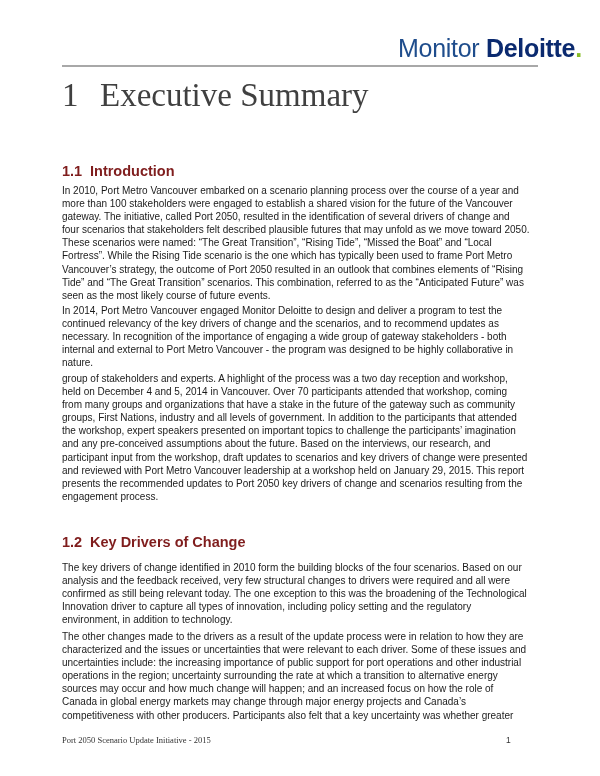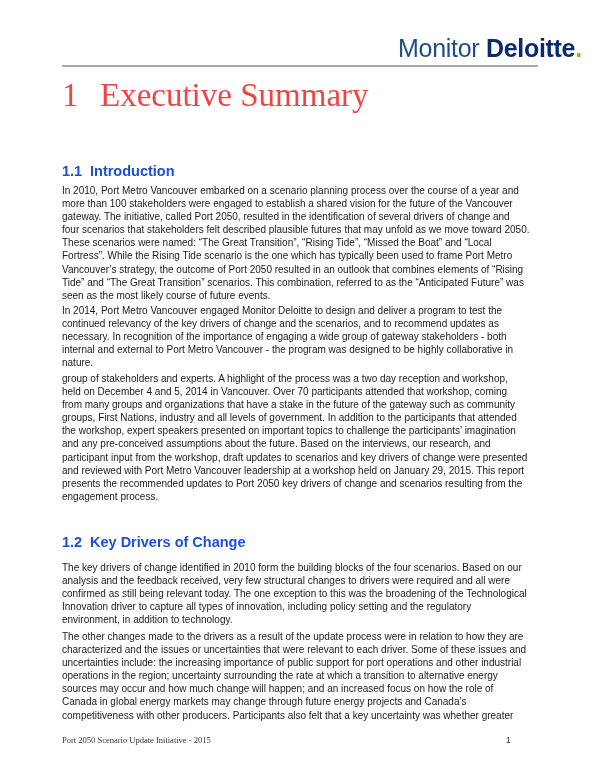--- a/index.html
+++ b/index.html
@@ -6,24 +6,24 @@
     body { width: 600px; height: 776px; position: relative; overflow: hidden; }
     .page { position: absolute; left: 0; top: 0; width: 600px; height: 776px; background: #ffffff; }
 
     .logo { position: absolute; left: 398px; top: 37px; font-family: "Liberation Sans", sans-serif; font-size: 25px; letter-spacing: -0.3px; white-space: nowrap; line-height: 22px; }
     .logo .monitor { color: #1f4d8c; font-weight: normal; }
     .logo .deloitte { color: #0b2a6f; font-weight: bold; }
     .logo .dot { color: #86bc25; font-weight: bold; }
 
     .rule { position: absolute; left: 62px; top: 65px; width: 476px; height: 2px; background: #a8a8a8; }
 
-    .h1 { position: absolute; left: 62px; top: 71px; font-family: "Liberation Serif", serif; font-size: 33px; color: #ef4444; line-height: 48px; white-space: nowrap; }
+    .h1 { position: absolute; left: 62px; top: 71px; font-family: "Liberation Serif", serif; font-size: 33px; color: #404040; line-height: 48px; white-space: nowrap; }
     .h1 .num { display: inline-block; width: 38px; }
 
-    .h2 { position: absolute; left: 62px; font-family: "Liberation Sans", sans-serif; font-weight: bold; font-size: 14.5px; color: #1d4ed8; white-space: nowrap; line-height: 18px; }
+    .h2 { position: absolute; left: 62px; font-family: "Liberation Sans", sans-serif; font-weight: bold; font-size: 14.5px; color: #7f1d1d; white-space: nowrap; line-height: 18px; }
     .h2 .num { display: inline-block; width: 28px; }
 
     .para { position: absolute; left: 62px; width: 478px; font-family: "Liberation Sans", sans-serif; font-size: 10px; line-height: 13.1px; color: #1a1a1a; margin: 0; }
     .para .ln { display: block; white-space: nowrap; }
 
     .footer-left { position: absolute; left: 62px; top: 735px; font-family: Liberation Serif, serif; font-size: 8.5px; color: #333333; white-space: nowrap; text-align: center; }
     .footer-right { position: absolute; left: 506px; top: 735px; font-family: "Liberation Sans", sans-serif; font-size: 8.5px; color: #333333; }
   </style>
 </head>
 <body>
@@ -88,20 +88,20 @@
     <span class="ln">Innovation driver to capture all types of innovation, including policy setting and the regulatory</span>
     <span class="ln">environment, in addition to technology.</span>
   </div>
 
   <div class="para" style="top:630px;">
     <span class="ln">The other changes made to the drivers as a result of the update process were in relation to how they are</span>
     <span class="ln">characterized and the issues or uncertainties that were relevant to each driver. Some of these issues and</span>
     <span class="ln">uncertainties include: the increasing importance of public support for port operations and other industrial</span>
     <span class="ln">operations in the region; uncertainty surrounding the rate at which a transition to alternative energy</span>
     <span class="ln">sources may occur and how much change will happen; and an increased focus on how the role of</span>
-    <span class="ln">Canada in global energy markets may change through future energy projects and Canada’s</span>
+    <span class="ln">Canada in global energy markets may change through major energy projects and Canada’s</span>
     <span class="ln">competitiveness with other producers. Participants also felt that a key uncertainty was whether greater</span>
   </div>
 
   <div class="footer-left">Port 2050 Scenario Update Initiative - 2015</div>
   <div class="footer-right">1</div>
 
 </div>
 
 </body></html>

